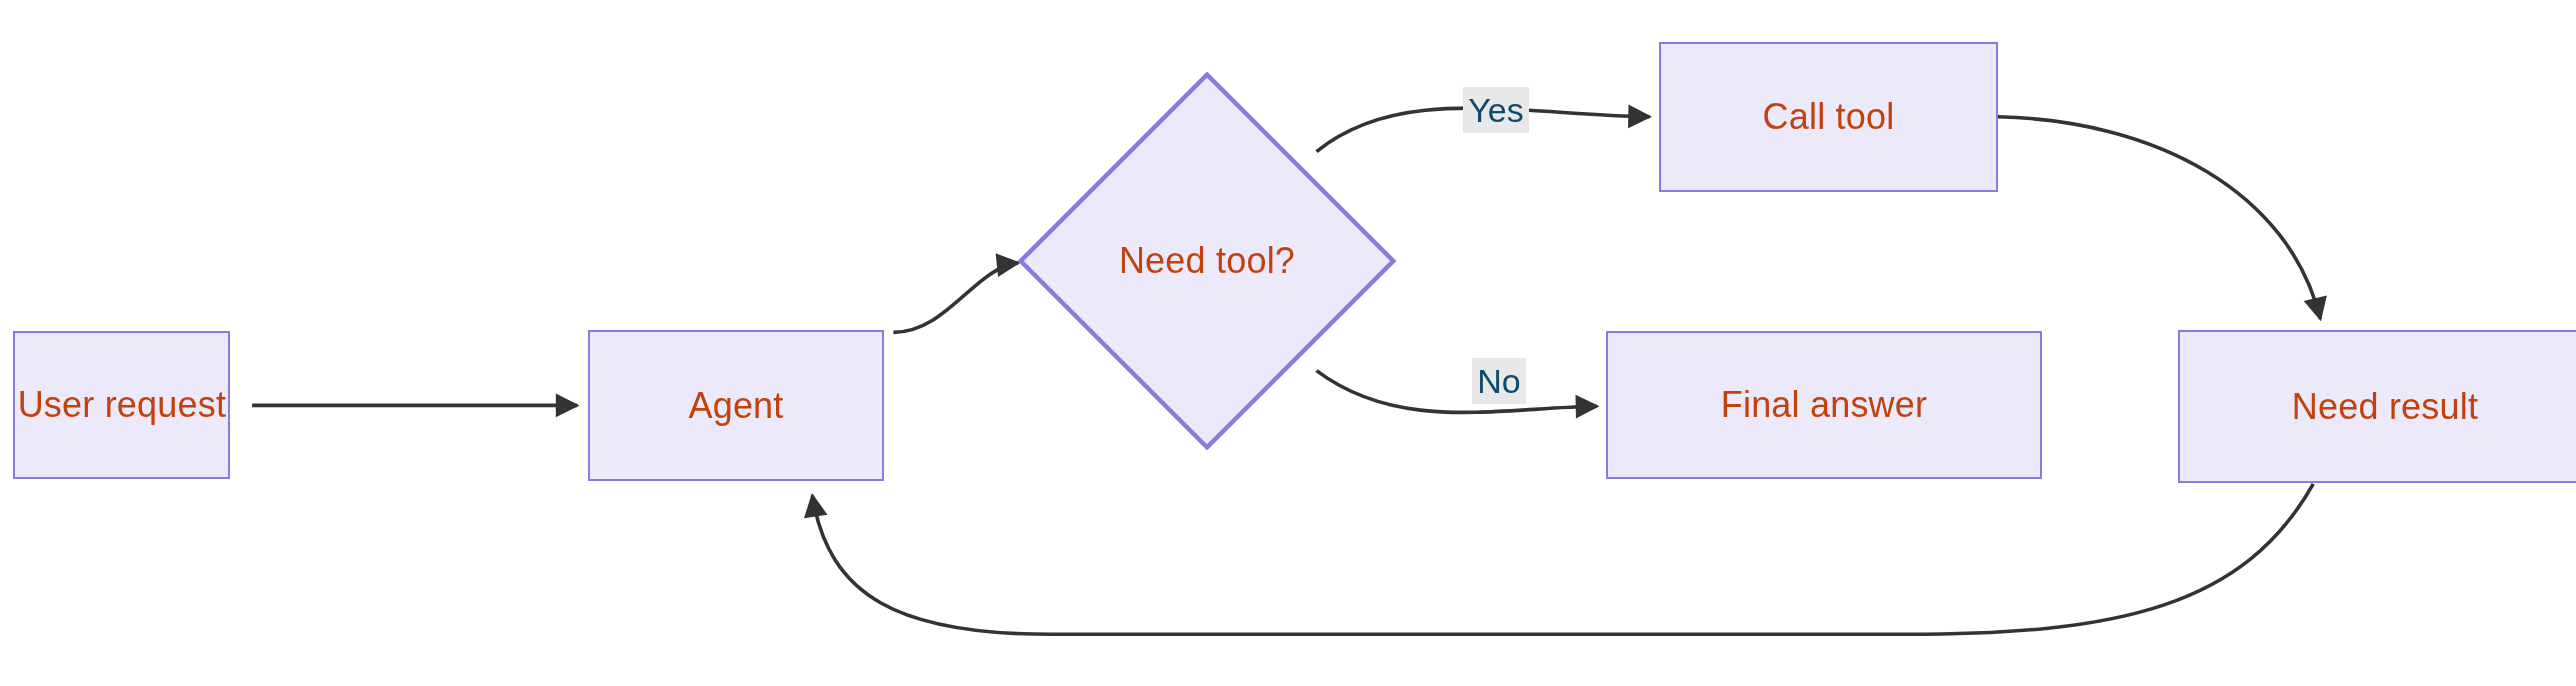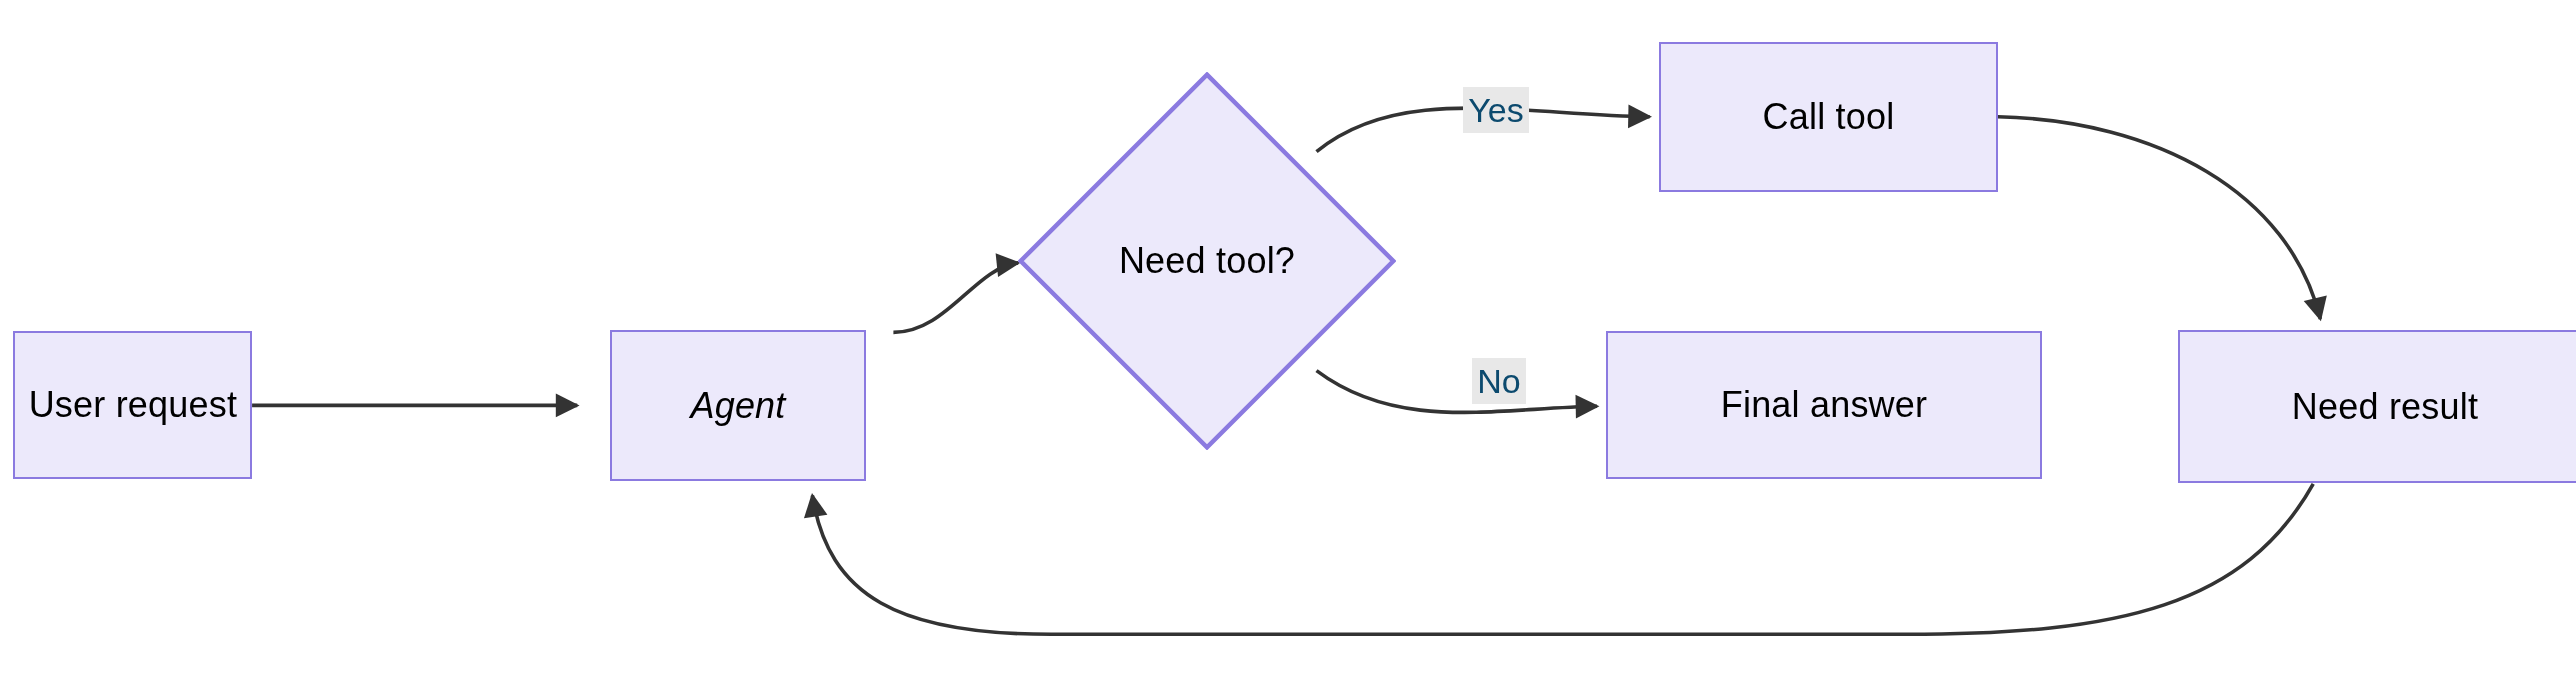--- a/index.html
+++ b/index.html
@@ -23,21 +23,21 @@
     top: 0;
     width: 2576px;
     height: 687px;
   }
   .node {
     position: absolute;
     box-sizing: border-box;
     display: flex;
     align-items: center;
     justify-content: center;
-    color: #000000;
+    color: #c2410c;
     font-size: 36px;
     line-height: 1;
     letter-spacing: 0.2px;
     white-space: nowrap;
     text-align: right;
   }
   .node.rect {
     background: #ece9fb;
     border: 2.7px solid #8b7ae0;
   }
@@ -87,25 +87,25 @@
 
     <path d="M 1478 170 C 1570 95, 1700 128, 1852 131" fill="none" stroke="#333333" stroke-width="4" marker-end="url(#arrowhead)"></path>
 
     <path d="M 1478 416 C 1570 485, 1680 458, 1793 456" fill="none" stroke="#333333" stroke-width="4" marker-end="url(#arrowhead)"></path>
 
     <path d="M 2243 131 C 2420 135, 2570 215, 2605 358" fill="none" stroke="#333333" stroke-width="4" marker-end="url(#arrowhead)"></path>
 
     <path d="M 2597 543 C 2520 680, 2380 712, 2140 712 L 1180 712 C 1010 712, 930 670, 912 556" fill="none" stroke="#333333" stroke-width="4" marker-end="url(#arrowhead)"></path>
   </svg>
 
-  <div class="node rect" style="left:13.4px; top:331px; width:239px; height:148px;">
+  <div class="node rect" style="left:13.4px; top:331px; width:217px; height:148px;">
     <span class="node-label">User request</span>
   </div>
 
-  <div class="node rect" style="left:610px; top:330px; width:256px; height:151px;font-style:italic;">
+  <div class="node rect" style="left:588px; top:330px; width:296px; height:151px;">
     <span class="node-label">Agent</span>
   </div>
 
   <div class="node diamond-wrap" style="left:1018px; top:72px; width:378px; height:378px;">
     <svg class="diamond-shape" viewBox="0 0 424 424" preserveAspectRatio="none" xmlns="http://www.w3.org/2000/svg">
       <polygon points="212,3 421,212 212,421 3,212" fill="#ece9fb" stroke="#8b7ae0" stroke-width="5"></polygon>
     </svg>
     <span class="node-label">Need tool?</span>
   </div>
 

